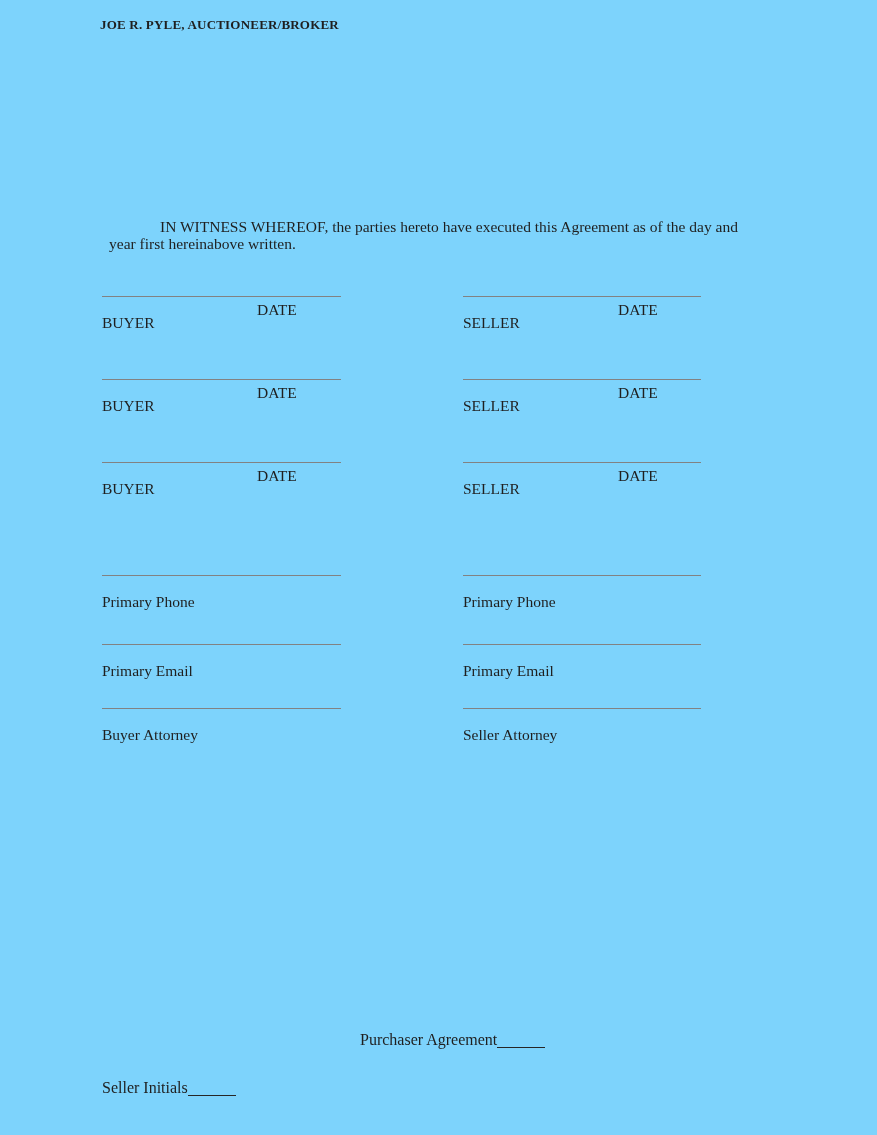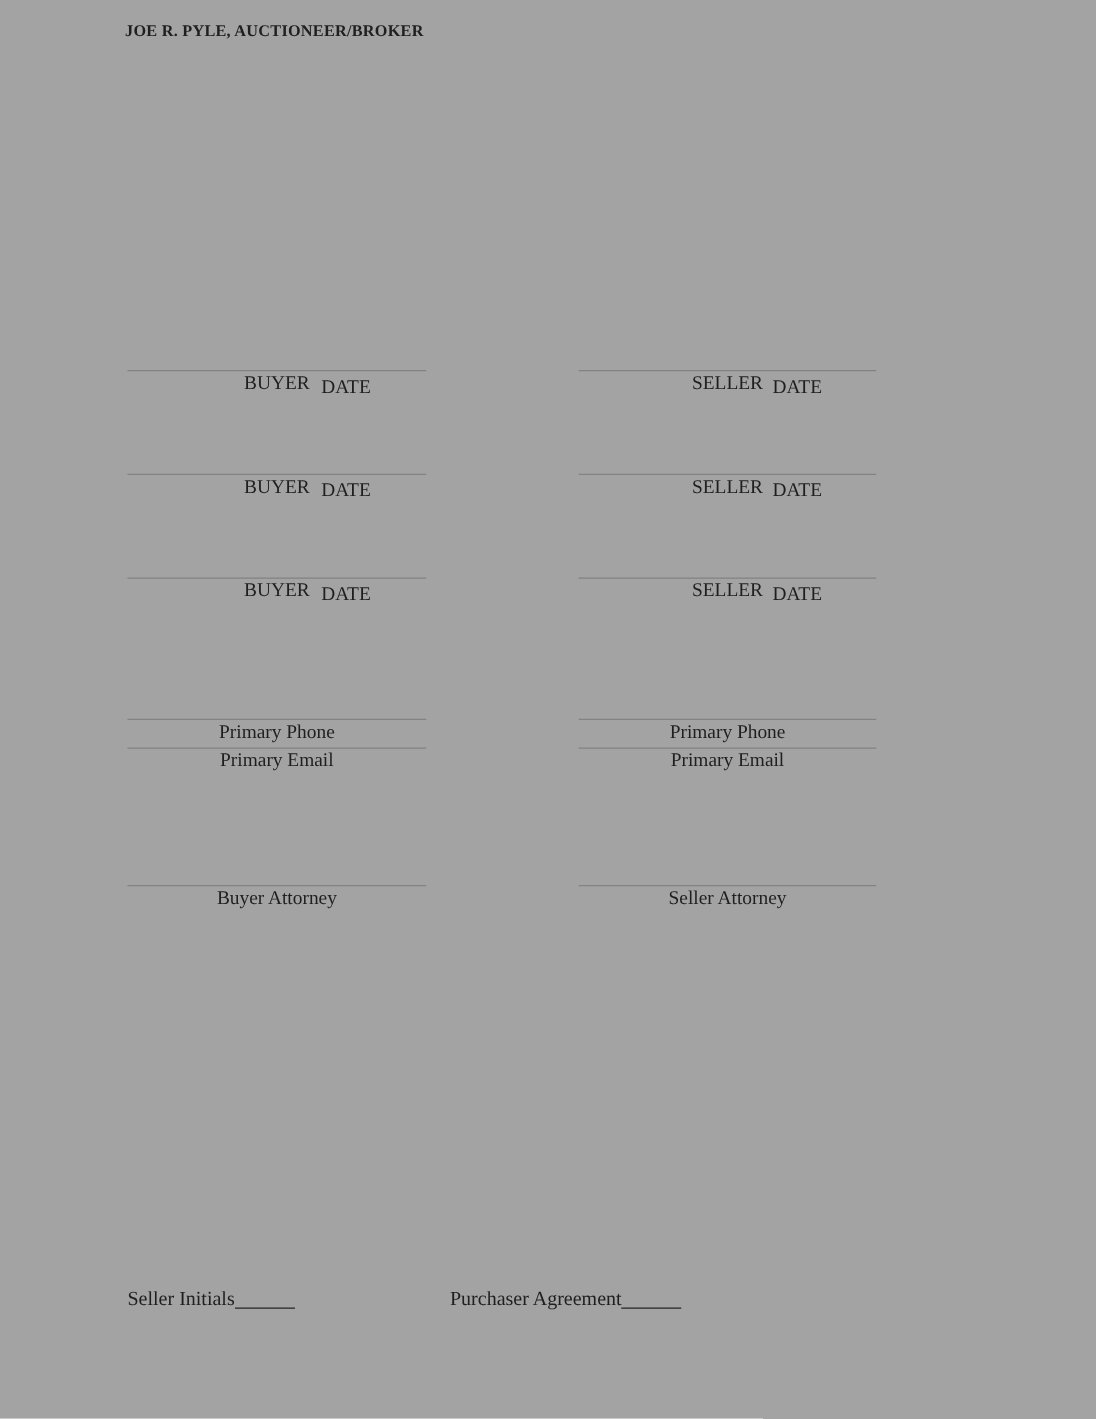--- a/index.html
+++ b/index.html
@@ -4,25 +4,24 @@
 <style>
   html, body {
     margin: 0;
     padding: 0;
     background: #ffffff;
   }
   .page {
     position: relative;
     width: 877px;
     height: 1135px;
-    background: #a3a3a3;
+    background: #7dd3fc;
     font-family: "Liberation Serif", "DejaVu Serif", serif;
     color: #1f1f1f;
     overflow: hidden;
-    text-align: center;
   }
   .doc-header {
     position: absolute;
     left: 100px;
     top: 17px;
     font-size: 13px;
     font-weight: bold;
     letter-spacing: 0.2px;
     white-space: nowrap;
   }
@@ -39,64 +38,65 @@
   .row {
     position: absolute;
     left: 0;
     width: 100%;
     height: 30px;
   }
   .cell {
     position: absolute;
     top: 0;
     border-top: 1px solid #828282;
-    padding-top: 2px;
+    padding-top: 18px;
     font-size: 15.5px;
     line-height: 16px;
   }
   .cell.left  { left: 102px; width: 239px; }
   .cell.right { left: 463px; width: 238px; }
   .date-label {
     position: absolute;
     left: 155px;
     top: 5px;
   }
   .row-sig1 { top: 296px; }
   .row-sig2 { top: 379px; }
   .row-sig3 { top: 462px; }
   .row-phone    { top: 543px; margin-top: 32px; }
-  .row-email    { top: 598px; }
+  .row-email    { top: 644px; }
   .row-attorney { top: 708px; }
   .footer {
     position: absolute;
     left: 0;
     top: 1031px;
     width: 100%;
     height: 26px;
     font-size: 16px;
     line-height: 18px;
   }
   .init-group { position: absolute; top: 0; white-space: nowrap; }
-  .init-group.seller    { left: 102px; }
+  .init-group.seller    { left: 102px; margin-top: 48px; }
   .init-group.purchaser { left: 360px; }
   .init-blank {
     display: inline-block;
     width: 48px;
     border-bottom: 1px solid #262626;
     height: 12px;
     vertical-align: -3px;
   }
 </style>
 </head>
 <body>
 
 <div class="page">
 
   <div class="doc-header">JOE R. PYLE, AUCTIONEER/BROKER</div>
 
+  <p class="witness">IN WITNESS WHEREOF, the parties hereto have executed this Agreement as of the day and year first hereinabove written.</p>
 
   <div class="row row-sig1">
     <div class="cell left">
       <span>BUYER</span>
       <span class="date-label">DATE</span>
     </div>
     <div class="cell right">
       <span>SELLER</span>
       <span class="date-label">DATE</span>
     </div>

